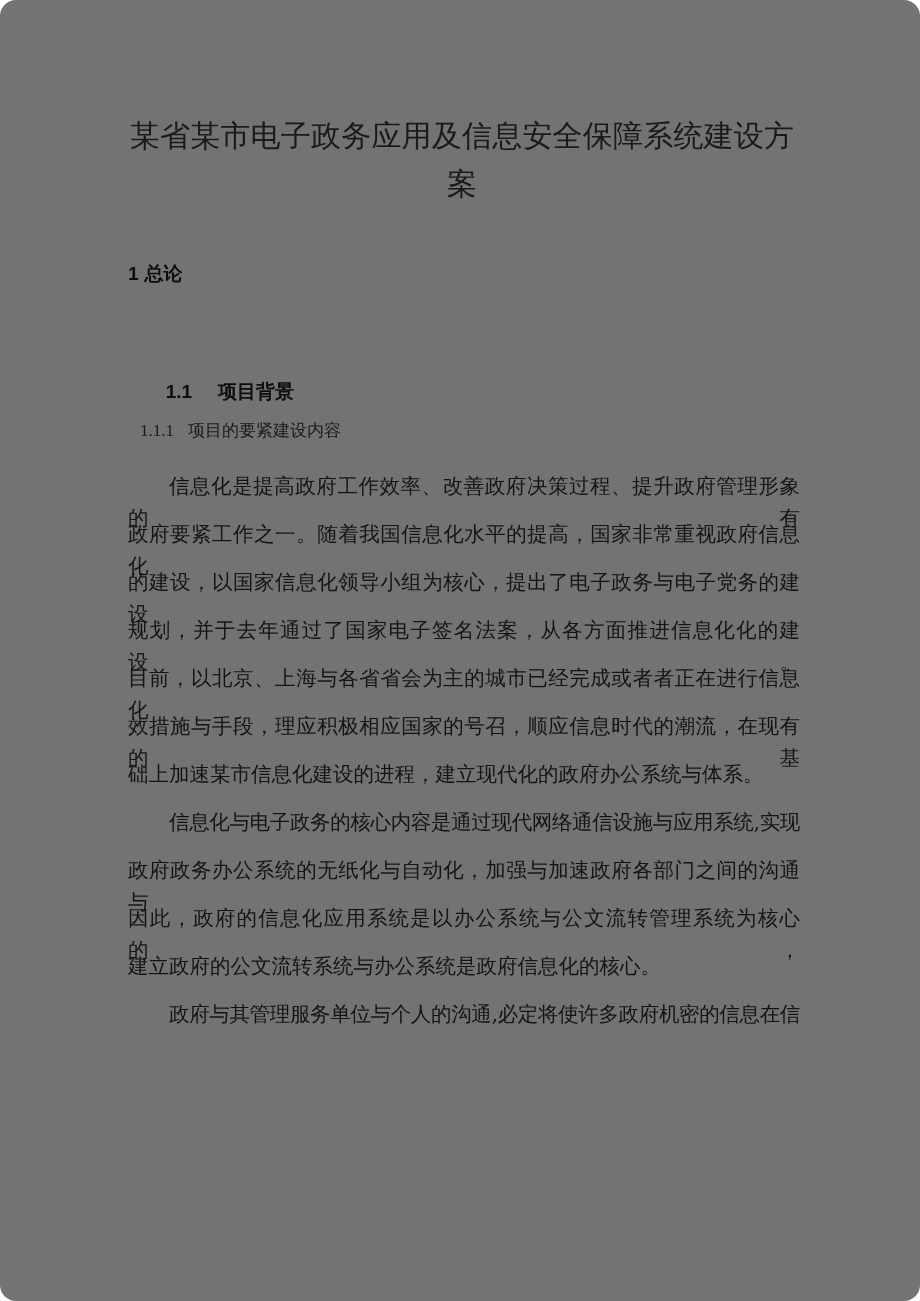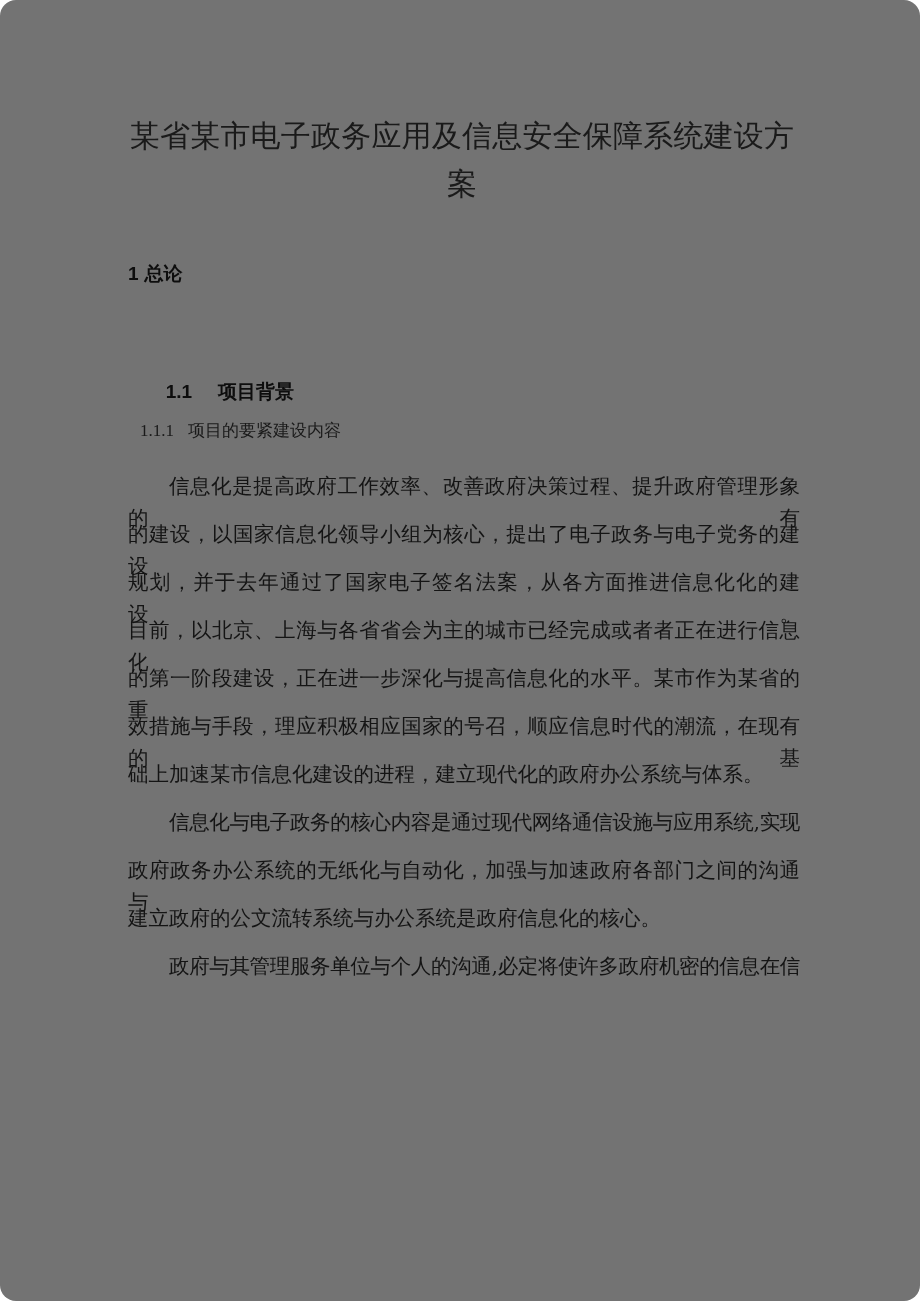--- a/index.html
+++ b/index.html
@@ -173,31 +173,32 @@
     </h3>
 
     <h4 class="h3">
       <span class="num">1.1.1</span><span class="txt">项目的要紧建设内容</span>
     </h4>
 
     <div class="body-flow">
 
       <p class="para">
         <span class="tline just indent">信息化是提高政府工作效率、改善政府决策过程、提升政府管理形象的有</span>
+        <span class="tline just">政府要紧工作之一。随着我国信息化水平的提高，国家非常重视政府信息化</span>
         <span class="tline just">的建设，以国家信息化领导小组为核心，提出了电子政务与电子党务的建设</span>
         <span class="tline just">规划，并于去年通过了国家电子签名法案，从各方面推进信息化化的建设。</span>
         <span class="tline just">目前，以北京、上海与各省省会为主的城市已经完成或者者正在进行信息化</span>
-        <span class="tline just">的第一阶段建设，正在进一步深化与提高信息化的水平。某市作为某省的重</span>
         <span class="tline just">效措施与手段，理应积极相应国家的号召，顺应信息时代的潮流，在现有的基</span>
         <span class="tline last">础上加速某市信息化建设的进程，建立现代化的政府办公系统与体系。</span>
       </p>
 
       <p class="para">
         <span class="tline just indent tight">信息化与电子政务的核心内容是通过现代网络通信设施与应用系统,实现</span>
         <span class="tline just">政府政务办公系统的无纸化与自动化，加强与加速政府各部门之间的沟通与</span>
+        <span class="tline just">因此，政府的信息化应用系统是以办公系统与公文流转管理系统为核心的，</span>
         <span class="tline last">建立政府的公文流转系统与办公系统是政府信息化的核心。</span>
       </p>
 
       <p class="para">
         <span class="tline just indent tight">政府与其管理服务单位与个人的沟通,必定将使许多政府机密的信息在信</span>
       </p>
 
     </div>
   </div>
 </div>

